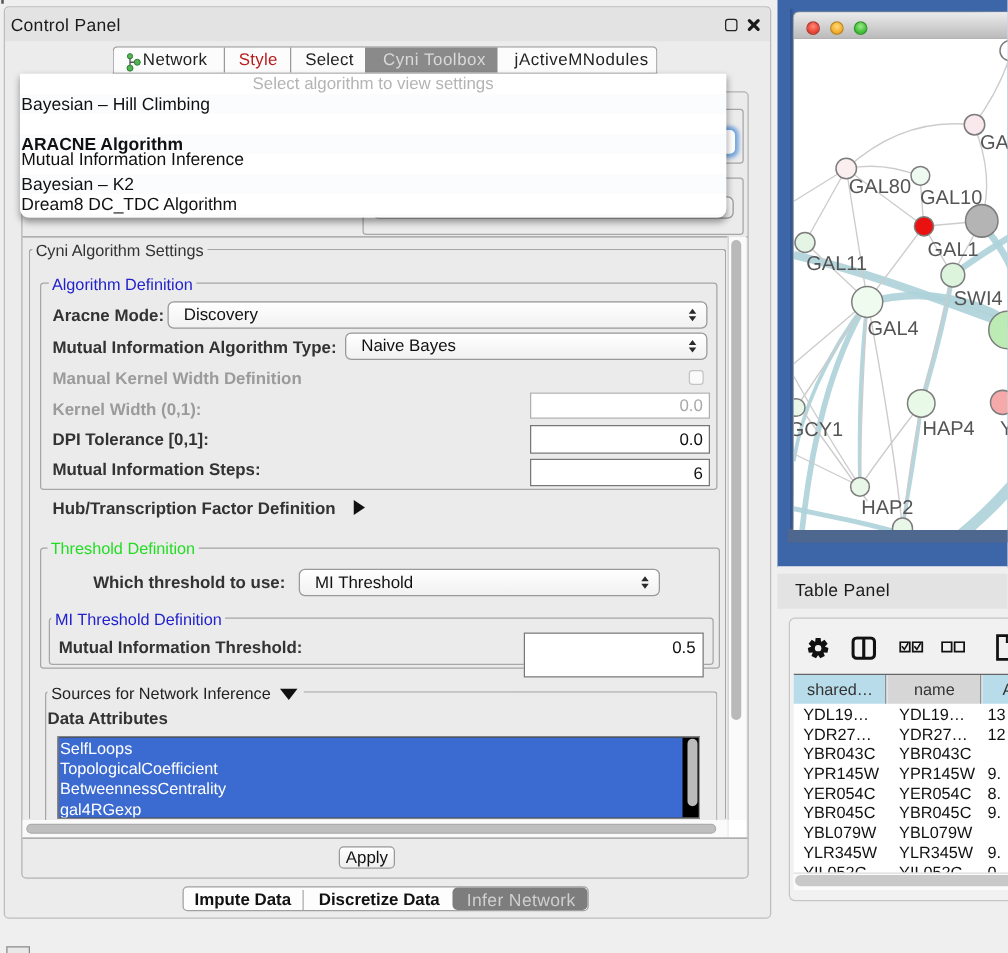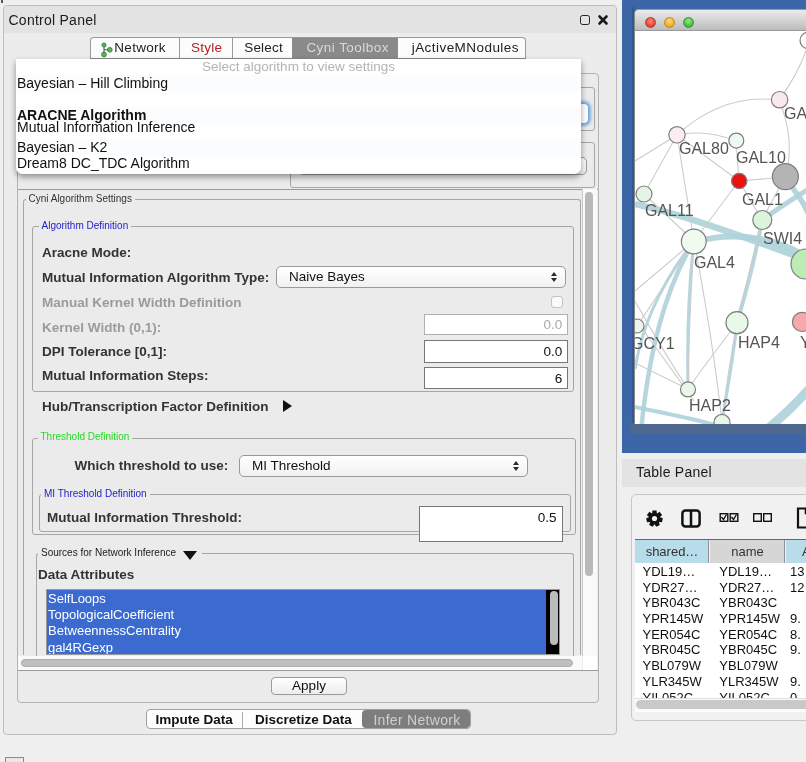--- a/index.html
+++ b/index.html
@@ -1,21 +1,21 @@
 <!DOCTYPE html>
 <html><head>
 <meta charset="utf-8">
 <style>
   * { margin:0; padding:0; box-sizing:border-box; }
   html,body { width:806px; height:762px; background:#efefef; overflow:hidden;
     font-family:"Liberation Sans", sans-serif; }
   .abs { position:absolute; }
   .lbl { position:absolute; font-size:13.5px; font-weight:bold; color:#333; white-space:nowrap; }
   .groupbox { position:absolute; border:1px solid #a6a6a6; border-radius:3px; }
-  .gblabel { position:absolute; font-size:10px; background:#ebebeb; padding:0 3px; white-space:nowrap; }
+  .gblabel { position:absolute; font-size:13px; background:#ebebeb; padding:0 3px; white-space:nowrap; }
   .combo { position:absolute; background:linear-gradient(#ffffff,#f1f1f1); border:1px solid #999;
     border-radius:5px; font-size:13.5px; color:#111; line-height:20px; padding-left:12px; }
   .stepper { position:absolute; right:7px; top:4.5px; width:7px; }
   .stepper .up { width:0;height:0;border-left:3.5px solid transparent;border-right:3.5px solid transparent;
     border-bottom:4.5px solid #2a2a2a; margin-bottom:2px;}
   .stepper .dn { width:0;height:0;border-left:3.5px solid transparent;border-right:3.5px solid transparent;
     border-top:4.5px solid #2a2a2a;}
   .field { position:absolute; background:#fff; border:1px solid #777; font-size:13.5px; color:#111;
     text-align:right; padding-right:5px; line-height:21px; }
 </style>
@@ -63,20 +63,25 @@
 
     <div class="abs" style="left:0; top:114.5px; width:580px; height:1px; background:#9a9a9a;"></div>
 
     <div class="groupbox" style="left:5.5px; top:125px; width:558px; height:456px; border-bottom:none; border-radius:3px 3px 0 0;"></div>
     <div class="gblabel" style="left:8px; top:118.5px; color:#333;">Cyni Algorithm Settings</div>
 
     <div class="groupbox" style="left:14px; top:152px; width:542px; height:166px;"></div>
     <div class="gblabel" style="left:21px; top:145.5px; color:#2222cc;">Algorithm Definition</div>
 
     <div class="lbl" style="left:24.5px; top:171px;">Aracne Mode:</div>
+    <div class="combo" style="left:116.5px; top:167px; width:432px; height:22px;">Discovery
+      <div class="stepper">
+          <div class="up"></div>
+          <div class="dn"></div>
+        </div></div>
 
     <div class="lbl" style="left:24.5px; top:196px;">Mutual Information Algorithm Type:</div>
     <div class="combo" style="left:258.5px; top:192px; width:290px; height:22px;">Naive Bayes
       <div class="stepper">
           <div class="up"></div>
           <div class="dn"></div>
         </div></div>
 
     <div class="lbl" style="left:24.5px; top:221px; color:#9b9b9b;">Manual Kernel Width Definition</div>
     <div class="abs" style="left:533.5px; top:222px; width:12px; height:12px; background:#fafafa; border:1px solid #c3c3c3; border-radius:3px;"></div>
@@ -128,21 +133,21 @@
 
     <div class="abs" style="left:564.5px; top:115px; width:15px; height:467px; background:#fafafa; border-left:1px solid #c9c9c9;"></div>
     <div class="abs" style="left:567.5px; top:118px; width:8px; height:384px; background:#b9b9b9; border-radius:4px;"></div>
 
     <div class="abs" style="left:0; top:582px; width:564.5px; height:14px; background:#fafafa;"></div>
     <div class="abs" style="left:3.5px; top:585.2px; width:552px; height:7.8px; background:#bfbfbf; border:1px solid #adadad; border-radius:4px;"></div>
     <div class="abs" style="left:565.5px; top:582px; width:14px; height:14px; background:#fff;"></div>
 
     <div class="abs" style="left:0; top:595.5px; width:580px; height:1px; background:#9a9a9a;"></div>
 
-    <div class="abs" style="left:253.5px; top:603px; width:76px; height:18px; background:linear-gradient(#ffffff,#ededed);
+    <div class="abs" style="left:253.5px; top:603px; width:45px; height:18px; background:linear-gradient(#ffffff,#ededed);
       border:1px solid #9a9a9a; border-radius:4px; text-align:center; font-size:13.5px; color:#111; line-height:16px;">Apply</div>
   </div>
 
   <div class="abs" id="popup" style="left:12px; top:53px; width:565px; height:115px; background:repeating-linear-gradient(180deg,#ffffff 0 16px,#fafcfe 16px 32px);
     border-radius:0 0 7px 7px; box-shadow:0 3px 6px rgba(0,0,0,0.4);">
     <div class="abs" style="left:0; top:0px; width:100%; text-align:center; font-size:13.5px; color:#b4b4b4;">Select algorithm to view settings</div>
     <div class="abs" style="left:1px; top:16px;  font-size:14px; color:#111;">Bayesian – Hill Climbing</div>
     <div class="abs" style="left:1px; top:48px;  font-size:14px; color:#111; font-weight:bold;">ARACNE Algorithm</div>
     <div class="abs" style="left:1px; top:60px;  font-size:14px; color:#111;">Mutual Information Inference</div>
     <div class="abs" style="left:1px; top:80px;  font-size:14px; color:#111;">Bayesian – K2</div>

